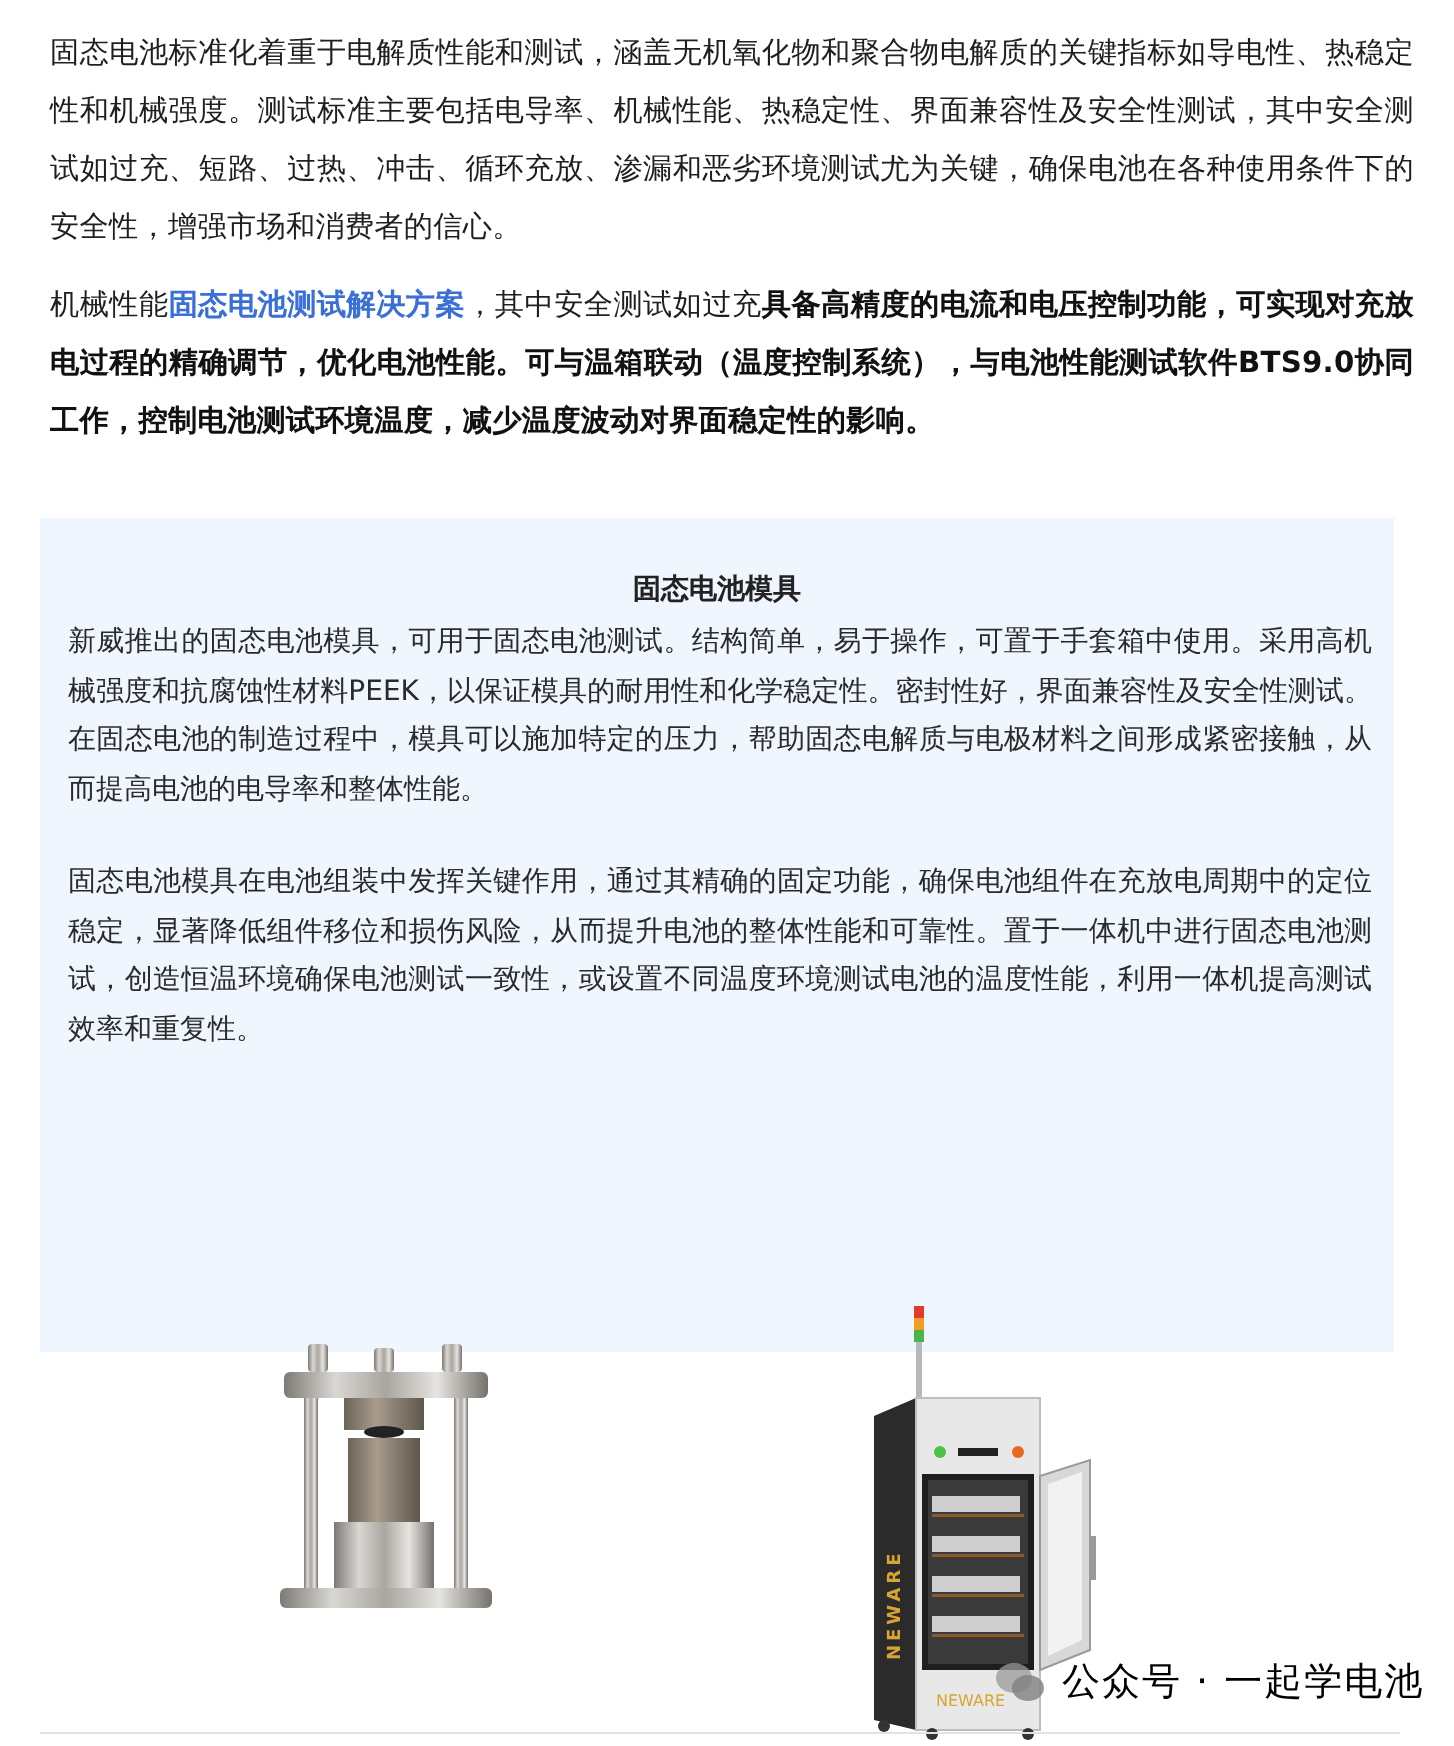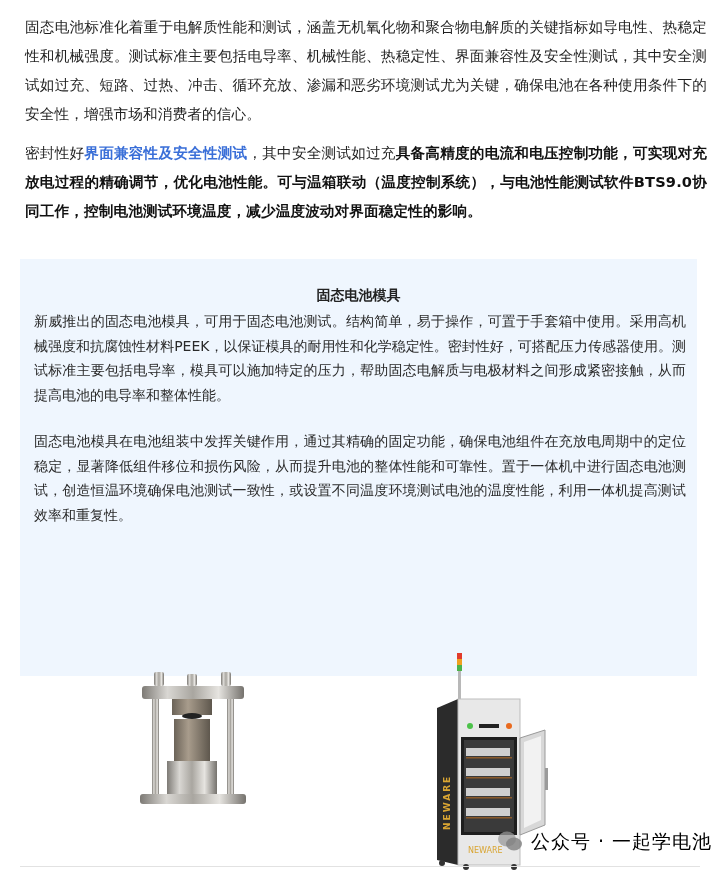--- a/index.html
+++ b/index.html
@@ -83,25 +83,25 @@
       width: 680px;
       height: 1px;
       background: #e2e2e2;
     }
   </style>
 </head>
 <body>
 
 <p class="para" id="p1">固态电池标准化着重于电解质性能和测试，涵盖无机氧化物和聚合物电解质的关键指标如导电性、热稳定性和机械强度。测试标准主要包括电导率、机械性能、热稳定性、界面兼容性及安全性测试，其中安全测试如过充、短路、过热、冲击、循环充放、渗漏和恶劣环境测试尤为关键，确保电池在各种使用条件下的安全性，增强市场和消费者的信心。</p>
 
-<p class="para" id="p2"><span>密封性好</span><a class="link">界面兼容性及安全性测试</a><span>，其中安全测试如过充</span><span class="bold">具备高精度的电流和电压控制功能，可实现对充放电过程的精确调节，优化电池性能。可与温箱联动（温度控制系统），与电池性能测试软件BTS9.0协同工作，控制电池测试环境温度，减少温度波动对界面稳定性的影响。</span></p>
+<p class="para" id="p2"><span>机械性能</span><a class="link">固态电池测试解决方案</a><span>，其中安全测试如过充</span><span class="bold">具备高精度的电流和电压控制功能，可实现对充放电过程的精确调节，优化电池性能。可与温箱联动（温度控制系统），与电池性能测试软件BTS9.0协同工作，控制电池测试环境温度，减少温度波动对界面稳定性的影响。</span></p>
 
 <section class="panel">
   <h3 class="panel-title">固态电池模具</h3>
-  <p class="panel-text" id="pt1">新威推出的固态电池模具，可用于固态电池测试。结构简单，易于操作，可置于手套箱中使用。采用高机械强度和抗腐蚀性材料PEEK，以保证模具的耐用性和化学稳定性。密封性好，可搭配压力传感器使用。测试标准主要包括电导率，模具可以施加特定的压力，帮助固态电解质与电极材料之间形成紧密接触，从而提高电池的电导率和整体性能。</p>
+  <p class="panel-text" id="pt1">新威推出的固态电池模具，可用于固态电池测试。结构简单，易于操作，可置于手套箱中使用。采用高机械强度和抗腐蚀性材料PEEK，以保证模具的耐用性和化学稳定性。密封性好，界面兼容性及安全性测试。在固态电池的制造过程中，模具可以施加特定的压力，帮助固态电解质与电极材料之间形成紧密接触，从而提高电池的电导率和整体性能。</p>
   <p class="panel-text" id="pt2">固态电池模具在电池组装中发挥关键作用，通过其精确的固定功能，确保电池组件在充放电周期中的定位稳定，显著降低组件移位和损伤风险，从而提升电池的整体性能和可靠性。置于一体机中进行固态电池测试，创造恒温环境确保电池测试一致性，或设置不同温度环境测试电池的温度性能，利用一体机提高测试效率和重复性。</p>
 </section>
 
 <div class="images">
 
   <svg class="mold" viewBox="0 0 106 134" xmlns="http://www.w3.org/2000/svg">
     <defs>
       <linearGradient id="steel" x1="0" x2="1" y1="0" y2="0">
         <stop offset="0" stop-color="#7d7a75"></stop>
         <stop offset="0.25" stop-color="#d9d7d3"></stop>

